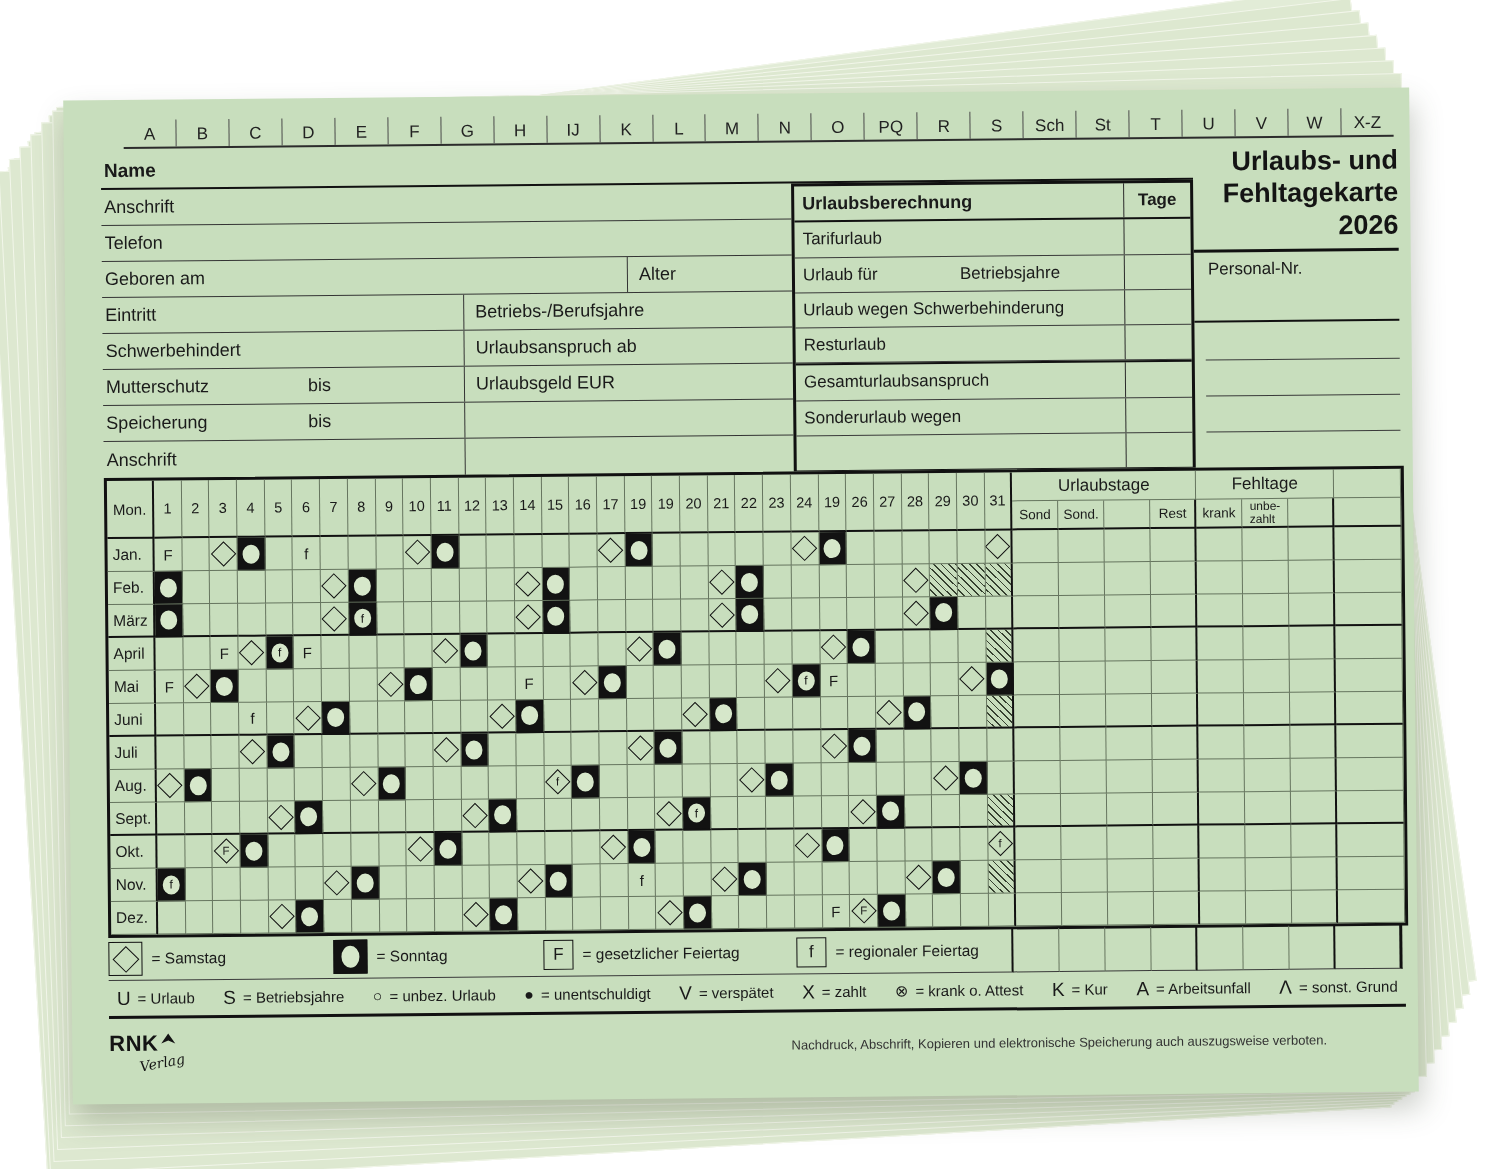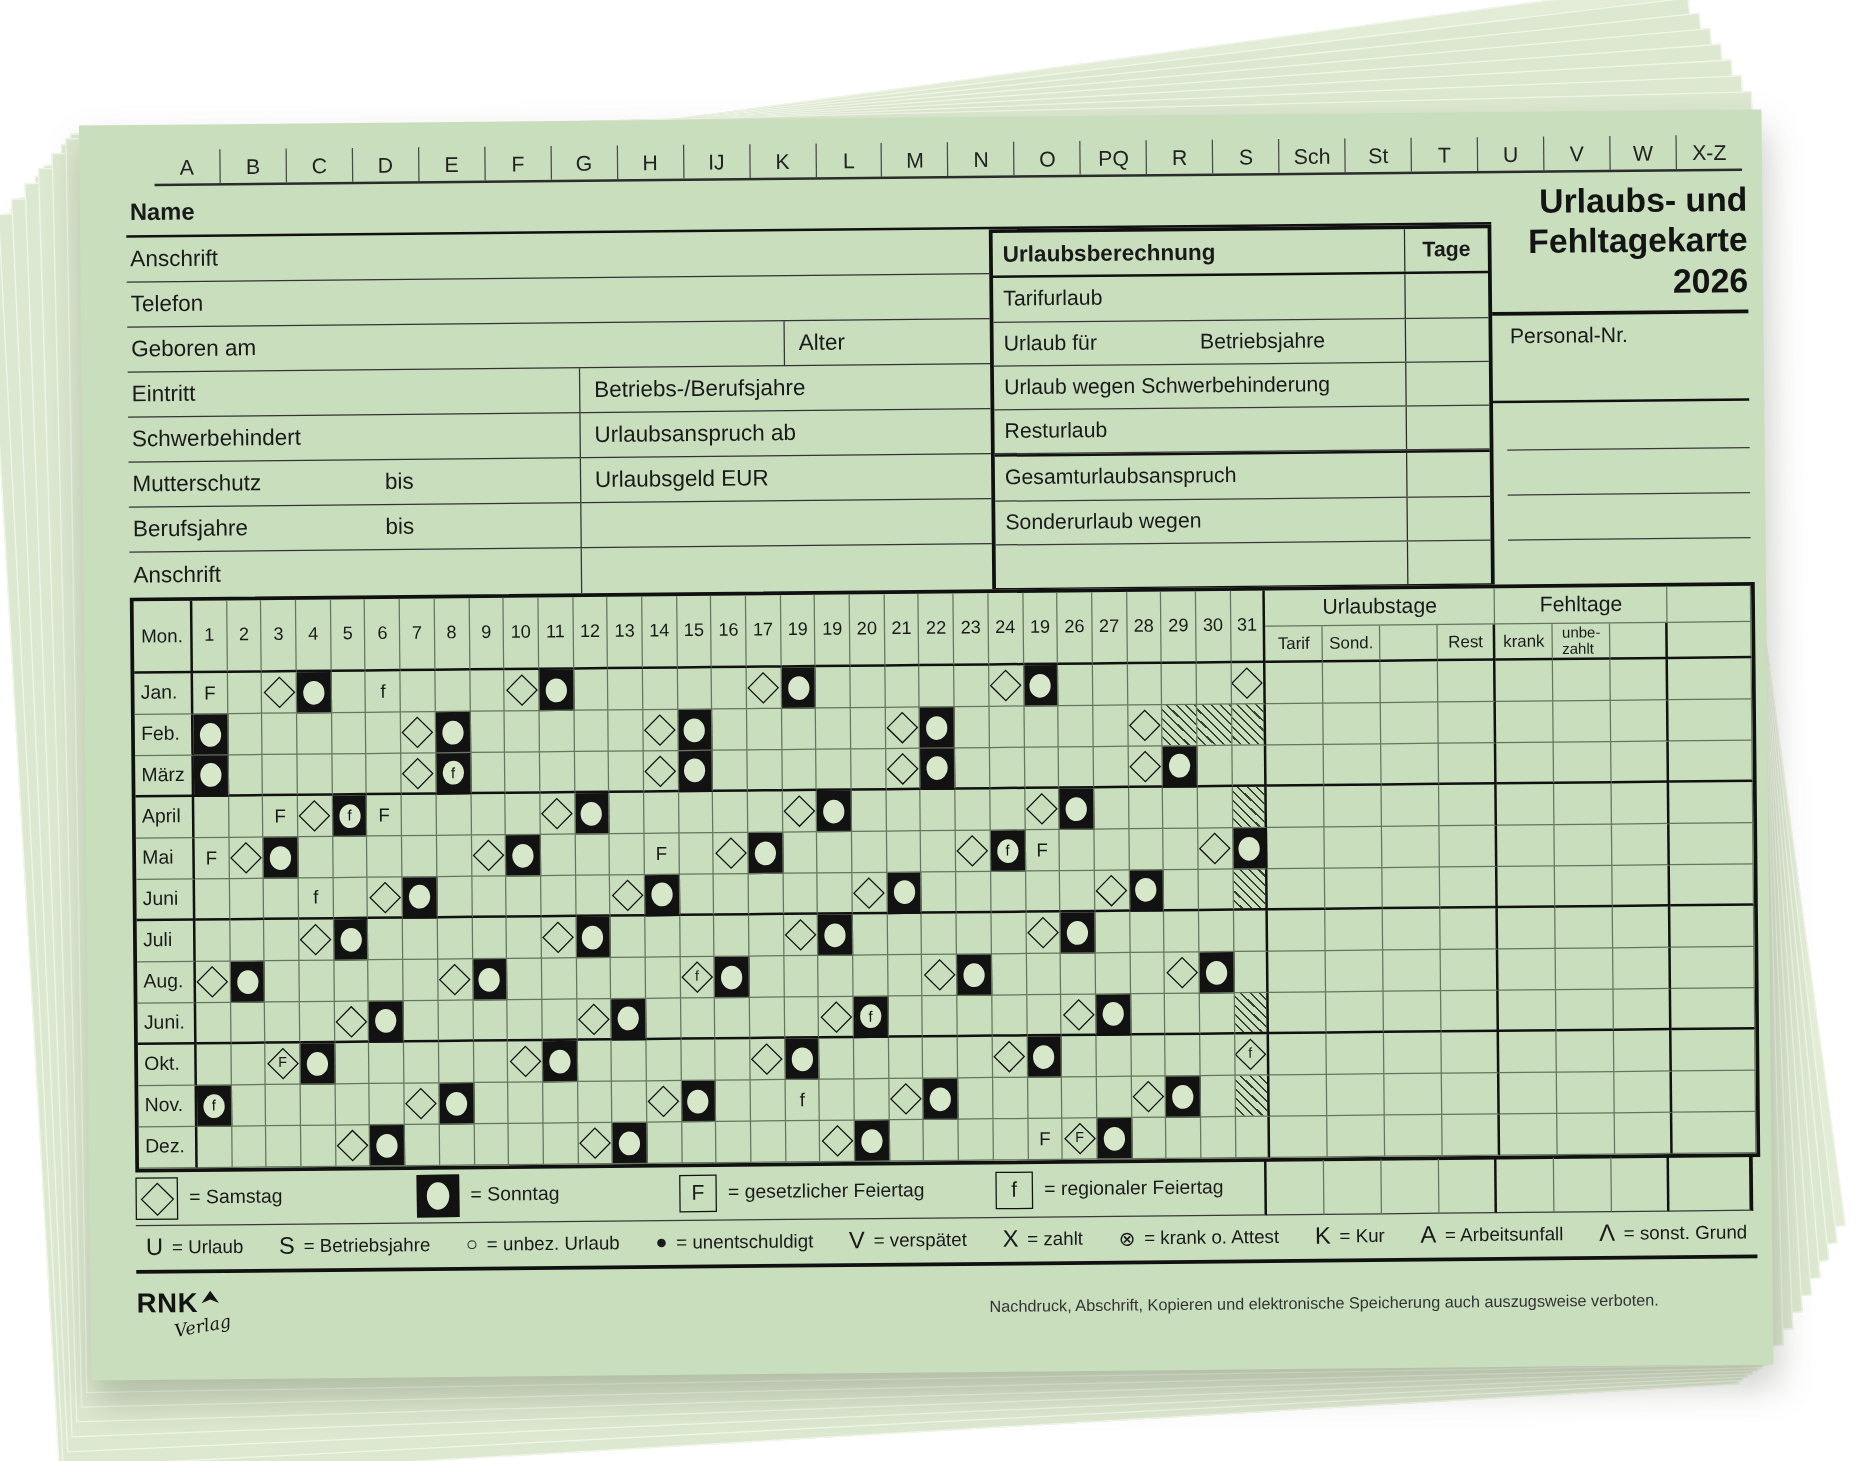--- a/index.html
+++ b/index.html
@@ -246,21 +246,21 @@
         <div class="c dnum hb" style="grid-area: 1 / 26 / 3;">19</div>
         <div class="c dnum hb" style="grid-area: 1 / 27 / 3;">26</div>
         <div class="c dnum hb" style="grid-area: 1 / 28 / 3;">27</div>
         <div class="c dnum hb" style="grid-area: 1 / 29 / 3;">28</div>
         <div class="c dnum hb" style="grid-area: 1 / 30 / 3;">29</div>
         <div class="c dnum hb" style="grid-area: 1 / 31 / 3;">30</div>
         <div class="c dnum hb hr" style="grid-area: 1 / 32 / 3;">31</div>
         <div class="c sect" style="grid-area: 1 / 33 / auto / 37;">Urlaubstage</div>
         <div class="c sect" style="grid-area: 1 / 37 / auto / 40;">Fehltage</div>
         <div class="c " style="grid-area: 1 / 40;"></div>
-        <div class="c sub hb" style="grid-area: 2 / 33;">Tarif</div>
+        <div class="c sub hb" style="grid-area: 2 / 33;">Sond</div>
         <div class="c sub hb" style="grid-area: 2 / 34;">Sond.</div>
         <div class="c sub hb" style="grid-area: 2 / 35;"></div>
         <div class="c sub hb hr" style="grid-area: 2 / 36;">Rest</div>
         <div class="c sub hb" style="grid-area: 2 / 37;">krank</div>
         <div class="c sub hb" style="grid-area: 2 / 38;">
           <span class="two">unbe-<br>zahlt</span>
         </div>
         <div class="c sub hb hr" style="grid-area: 2 / 39;"></div>
         <div class="c hb" style="grid-area: 2 / 40;"></div>
         <div class="c mname hr" style="grid-area: 3 / 1;">Jan.</div>
@@ -734,21 +734,21 @@
         </div>
         <div class="c hr" style="grid-area: 10 / 32;"></div>
         <div class="c " style="grid-area: 10 / 33;"></div>
         <div class="c " style="grid-area: 10 / 34;"></div>
         <div class="c " style="grid-area: 10 / 35;"></div>
         <div class="c  hr" style="grid-area: 10 / 36;"></div>
         <div class="c " style="grid-area: 10 / 37;"></div>
         <div class="c " style="grid-area: 10 / 38;"></div>
         <div class="c  hr" style="grid-area: 10 / 39;"></div>
         <div class="c " style="grid-area: 10 / 40;"></div>
-        <div class="c mname hr hb" style="grid-area: 11 / 1;">Juni.</div>
+        <div class="c mname hr hb" style="grid-area: 11 / 1;">Sept.</div>
         <div class="c  hb" style="grid-area: 11 / 2;"></div>
         <div class="c  hb" style="grid-area: 11 / 3;"></div>
         <div class="c  hb" style="grid-area: 11 / 4;"></div>
         <div class="c  hb" style="grid-area: 11 / 5;"></div>
         <div class="c  hb" style="grid-area: 11 / 6;">
           <span class="dia"></span>
         </div>
         <div class="c  hb sun" style="grid-area: 11 / 7;">
           <span class="dot"></span>
         </div>
@@ -1088,21 +1088,21 @@
         <span class="fdiv" style="left: 361px;"></span>
         <span class="frlabel" style="left: 373px;">Urlaubsanspruch ab</span>
       </div>
       <div class="frow" style="top: 270px;">
         <span class="flabel">Mutterschutz</span>
         <span class="fmid">bis</span>
         <span class="fdiv" style="left: 361px;"></span>
         <span class="frlabel" style="left: 373px;">Urlaubsgeld EUR</span>
       </div>
       <div class="frow" style="top: 306px;">
-        <span class="flabel">Berufsjahre</span>
+        <span class="flabel">Speicherung</span>
         <span class="fmid">bis</span>
         <span class="fdiv" style="left: 361px;"></span>
       </div>
       <div class="frow nb" style="top: 342px;">
         <span class="flabel">Anschrift</span>
         <span class="fdiv" style="left: 361px;"></span>
       </div>
     </div>
 </div>
 

